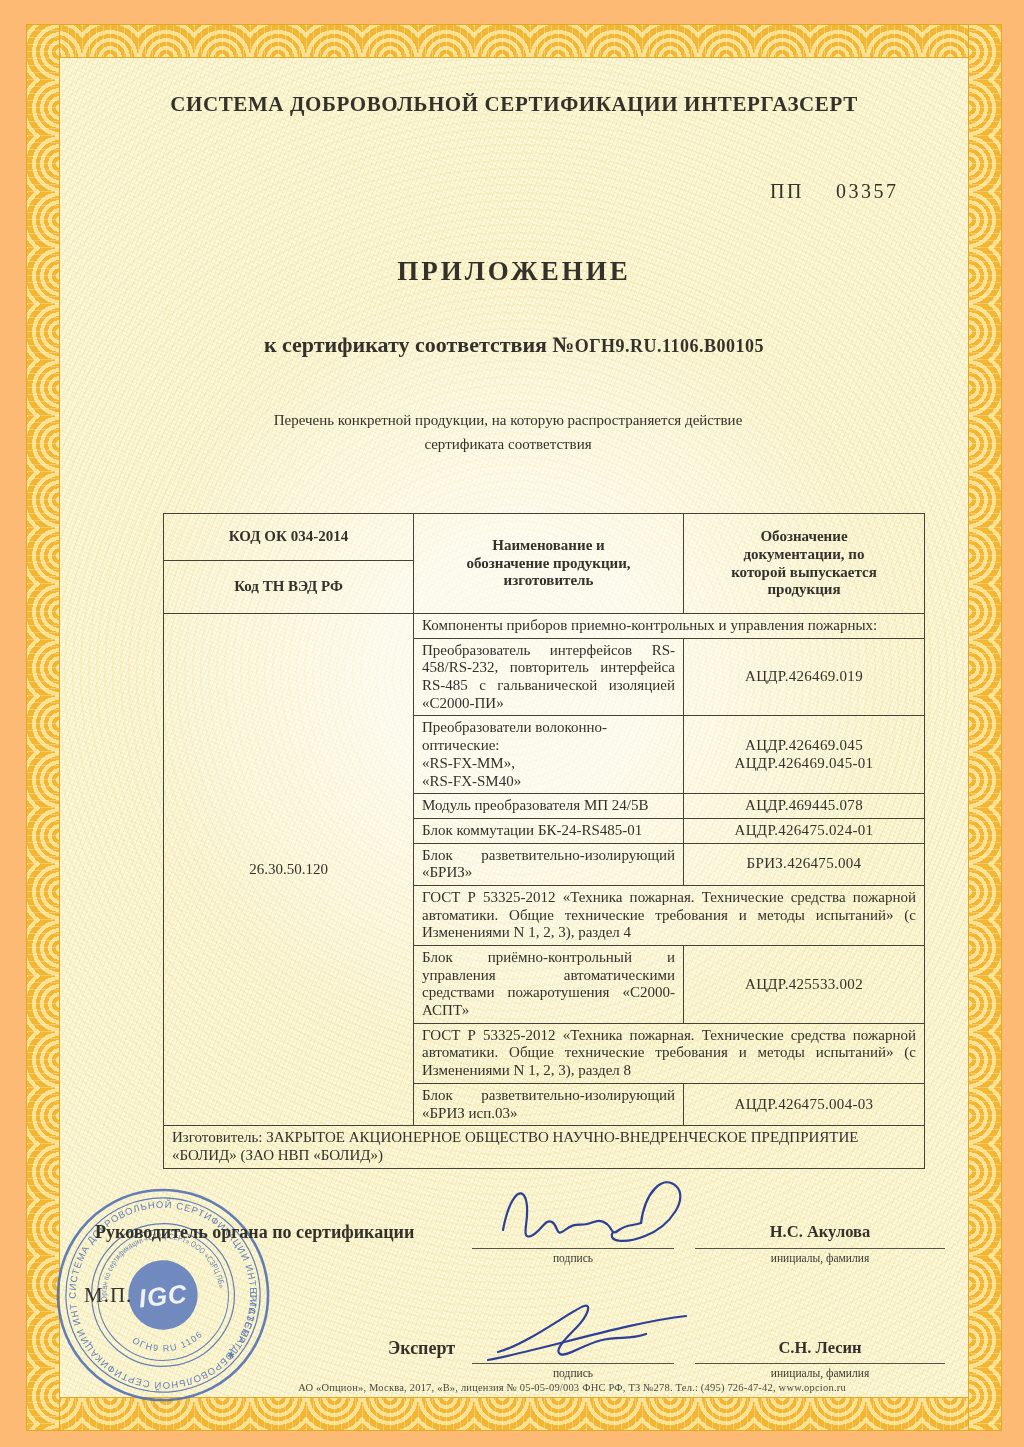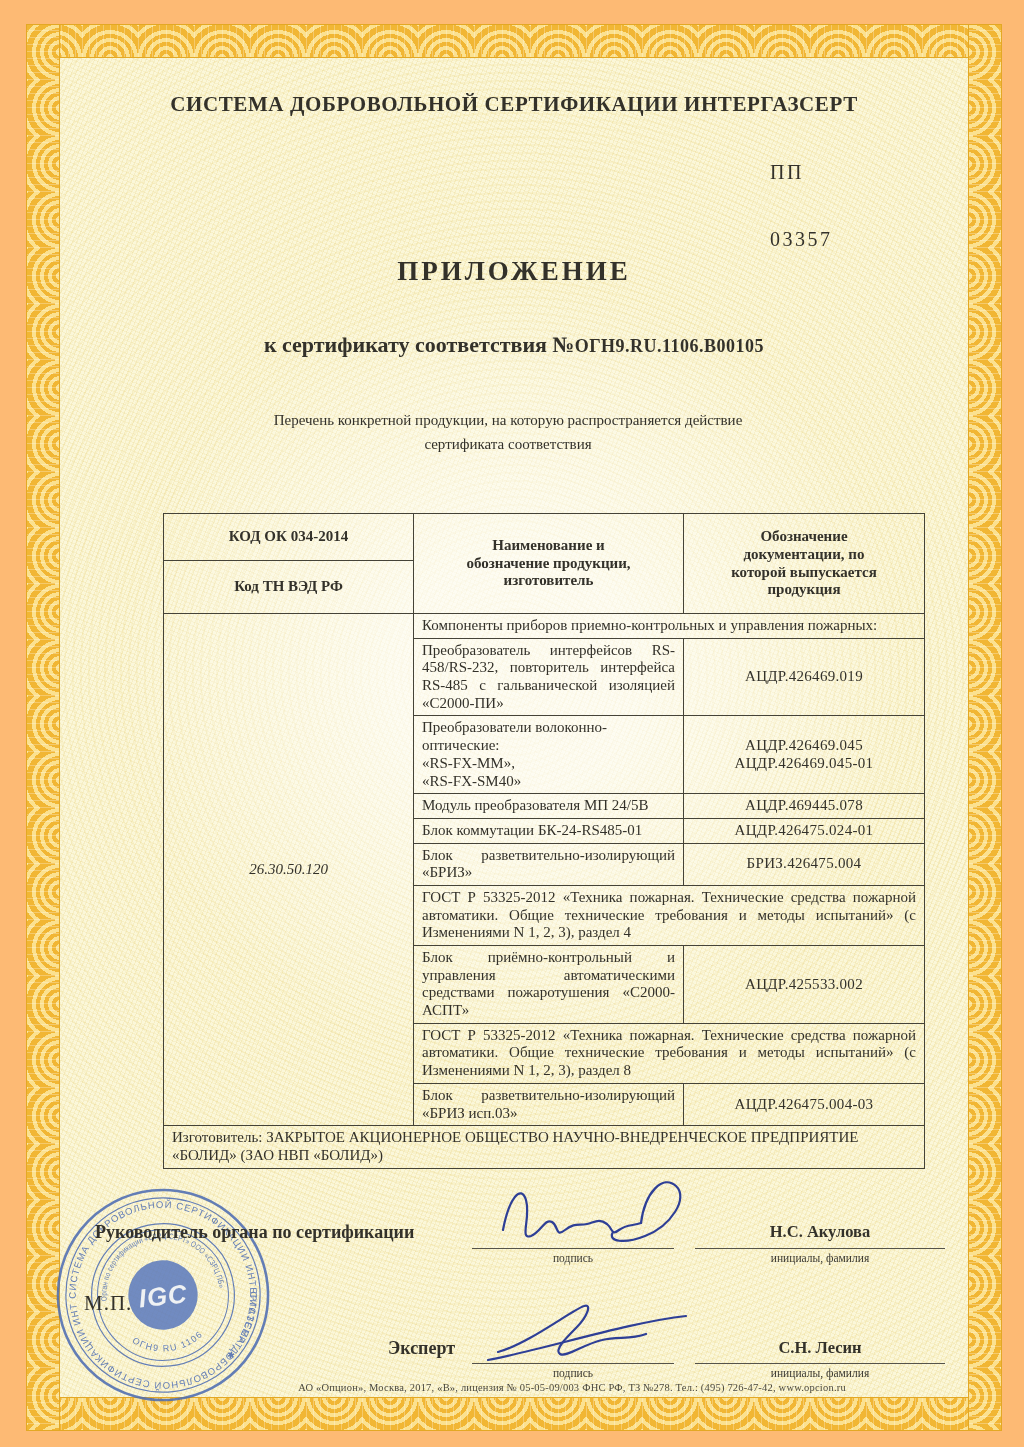--- a/index.html
+++ b/index.html
@@ -38,45 +38,45 @@
       radial-gradient(circle at 50% 46%, rgba(255,255,255,.65) 0 14%, rgba(255,255,255,0) 46%),
       repeating-radial-gradient(circle at 50% 46%, rgba(233,209,118,.14) 0 2px, rgba(233,209,118,0) 2px 8px),
       repeating-linear-gradient(112deg, rgba(229,205,118,.22) 0 1px, rgba(0,0,0,0) 1px 4px),
       repeating-linear-gradient(22deg, rgba(229,205,118,.18) 0 1px, rgba(0,0,0,0) 1px 4px);
   }
   .abs{position:absolute;}
   .center{text-align:center;}
   .pre{white-space:pre-line;}
   
   .system-title{left:60px;top:92px;width:908px;font-size:21px;font-weight:bold;letter-spacing:.6px;}
-  .form-line{left:770px;top:161px;font-size:20px;letter-spacing:2.5px;display:flex;gap:44px;flex-direction:column;}
+  .form-line{left:770px;top:180px;font-size:20px;letter-spacing:2.5px;display:flex;gap:32px;}
   .doc-title{left:60px;top:256px;width:908px;font-size:27px;font-weight:bold;letter-spacing:3px;}
   .cert-line{left:60px;top:332px;width:908px;display:flex;justify-content:center;align-items:baseline;}
   .cert-label{font-size:22px;font-weight:bold;}
   .cert-number{font-size:18px;font-weight:bold;letter-spacing:.5px;}
   .description{left:78px;top:408px;width:860px;font-size:15px;font-weight:normal;line-height:1.62;}
   
   .tbl-wrap{left:123px;top:513px;width:761px;}
   table.products{border-collapse:collapse;width:761px;table-layout:fixed;margin-left:40px;}
   table.products td{border:1.5px solid #454338;padding:3px 8px;font-size:15px;line-height:1.18;vertical-align:middle;}
   td.hdr{border-width:2.2px;font-size:17px;font-weight:bold;text-align:center;padding:6px 8px;}
-  td.code-cell{text-align:center;font-size:15.5px;font-style:italic;}
+  td.code-cell{text-align:center;font-size:15.5px;}
   td.section-cell{font-size:14.5px;padding:9px 8px;}
   td.prod{text-align:justify;}
   td.doc{text-align:center;letter-spacing:.3px;}
   td.gost{text-align:justify;padding:5px 8px;}
   td.manu{font-size:14.5px;padding:5px 8px;}
   tr.hr1 td{height:40px;}
   tr.hr2 td{height:46px;}
   
   .sig-label{font-size:18px;font-weight:bold;}
   .sig-name{font-size:16.5px;font-weight:bold;text-align:center;}
   .sig-line{border-bottom:1.5px solid #55534a;height:0;}
   .sig-caption{font-size:11.5px;text-align:center;color:#3c3a32;}
-  .mp{font-size:21px;letter-spacing:1px;margin-top:8px;}
+  .mp{font-size:21px;letter-spacing:1px;}
   .imprint{left:60px;top:1382px;width:1024px;font-size:10.5px;color:#4a483e;letter-spacing:.2px;}
   .sigsvg{position:absolute;pointer-events:none;}
   .stampsvg{position:absolute;left:54px;top:1186px;opacity:.85;transform:rotate(-6deg);}
 </style>
 </head>
 <body>
 
 <div class="sheet">
 
   <div class="band h" style="top:24px"></div>

